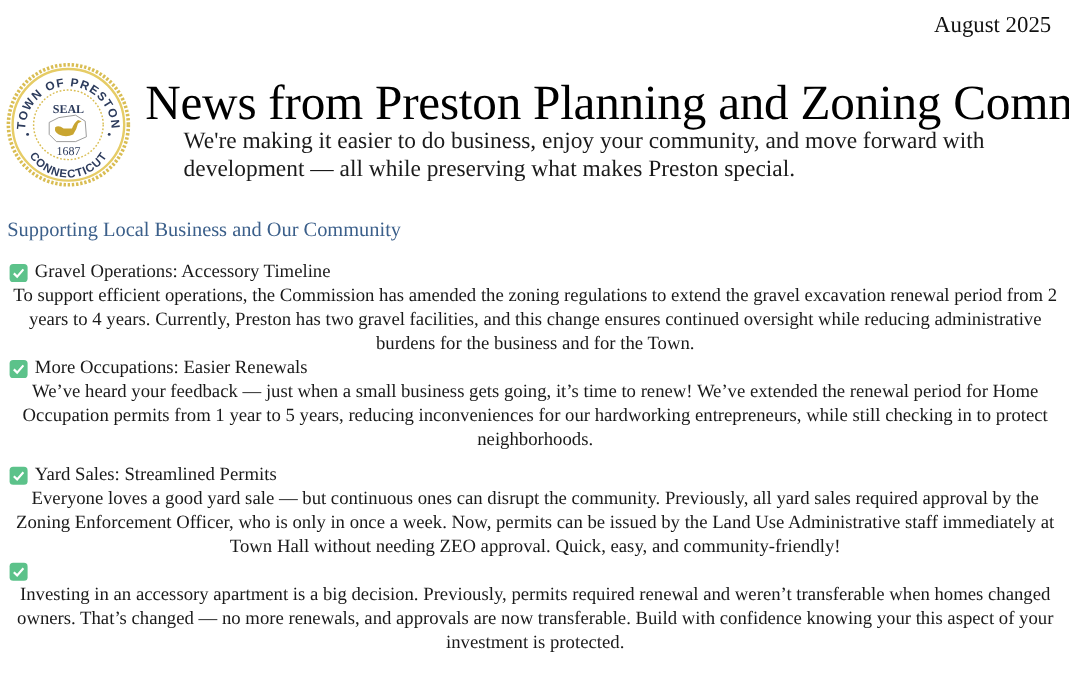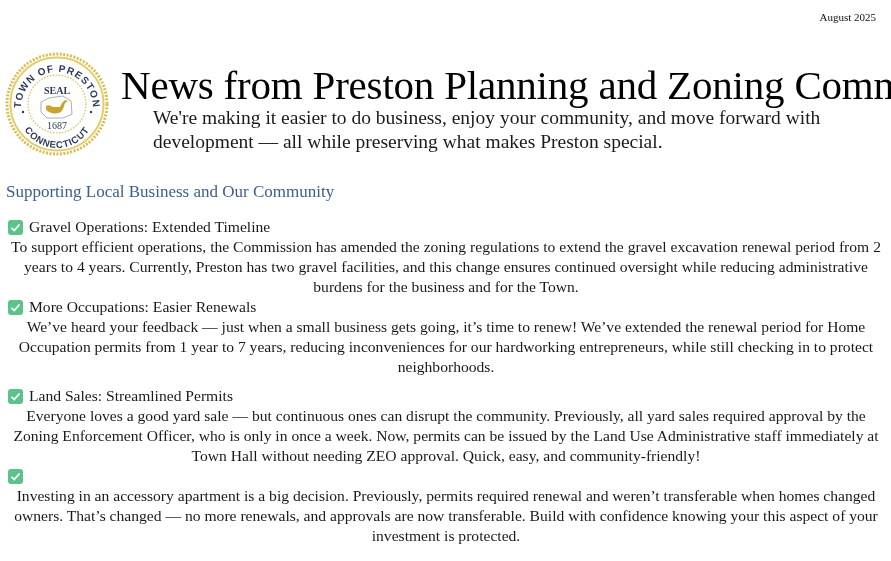--- a/index.html
+++ b/index.html
@@ -3,21 +3,21 @@
   <meta charset="utf-8">
   <style>
     html, body { margin: 0; padding: 0; background: #ffffff; }
     body {
       width: 891px; height: 561px; overflow: hidden; position: relative;
       font-family: "Liberation Serif", "DejaVu Serif", serif;
       color: #1a1a1a;
     }
     .date {
       position: absolute; top: 11px; right: 15px;
-      font-size: 11px; color: #111;
+      font-size: 19px; color: #111;
     }
     .seal {
       position: absolute; left: 5px; top: 52px; width: 104px; height: 104px;
     }
     .title {
       position: absolute; left: 121px; top: 61px;
       font-size: 41px; color: #000000; letter-spacing: -0.2px;
       white-space: nowrap;
     }
     .subtitle {
@@ -79,47 +79,47 @@
 <div class="section-heading">Supporting Local Business and Our Community</div>
 
 <div class="content">
   <div class="item">
     <div class="item-title">
       <span class="check">
         <svg width="11" height="11" viewBox="0 0 11 11">
             <path d="M1.5 5.8 L4.3 8.5 L9.5 2.5" fill="none" stroke="#ffffff" stroke-width="1.8"></path>
           </svg>
       </span>
-      <span>Gravel Operations: Extended Timeline</span>
+      <span>Gravel Operations: Accessory Timeline</span>
     </div>
     <div class="item-body">To support efficient operations, the Commission has amended the zoning regulations to extend the gravel excavation renewal period from 2 years to 4 years. Currently, Preston has two gravel facilities, and this change ensures continued oversight while reducing administrative burdens for the business and for the Town.</div>
   </div>
 
   <div class="item">
     <div class="item-title">
       <span class="check">
         <svg width="11" height="11" viewBox="0 0 11 11">
             <path d="M1.5 5.8 L4.3 8.5 L9.5 2.5" fill="none" stroke="#ffffff" stroke-width="1.8"></path>
           </svg>
       </span>
       <span>More Occupations: Easier Renewals</span>
     </div>
-    <div class="item-body">We’ve heard your feedback — just when a small business gets going, it’s time to renew! We’ve extended the renewal period for Home Occupation permits from 1 year to 7 years, reducing inconveniences  for our hardworking entrepreneurs, while still checking in to protect neighborhoods.</div>
+    <div class="item-body">We’ve heard your feedback — just when a small business gets going, it’s time to renew! We’ve extended the renewal period for Home Occupation permits from 1 year to 5 years, reducing inconveniences  for our hardworking entrepreneurs, while still checking in to protect neighborhoods.</div>
   </div>
 
   <div class="gap"></div>
 
   <div class="item">
     <div class="item-title">
       <span class="check">
         <svg width="11" height="11" viewBox="0 0 11 11">
             <path d="M1.5 5.8 L4.3 8.5 L9.5 2.5" fill="none" stroke="#ffffff" stroke-width="1.8"></path>
           </svg>
       </span>
-      <span>Land Sales: Streamlined Permits</span>
+      <span>Yard Sales: Streamlined Permits</span>
     </div>
     <div class="item-body">Everyone loves a good yard sale — but continuous ones can disrupt the community. Previously, all yard sales required approval by the Zoning Enforcement Officer, who is only in once a week. Now, permits can be issued by the Land Use Administrative staff  immediately at Town Hall without needing ZEO approval. Quick, easy, and community-friendly!</div>
   </div>
 
   <div class="item">
     <div class="item-title">
       <span class="check">
         <svg width="11" height="11" viewBox="0 0 11 11">
             <path d="M1.5 5.8 L4.3 8.5 L9.5 2.5" fill="none" stroke="#ffffff" stroke-width="1.8"></path>
           </svg>

